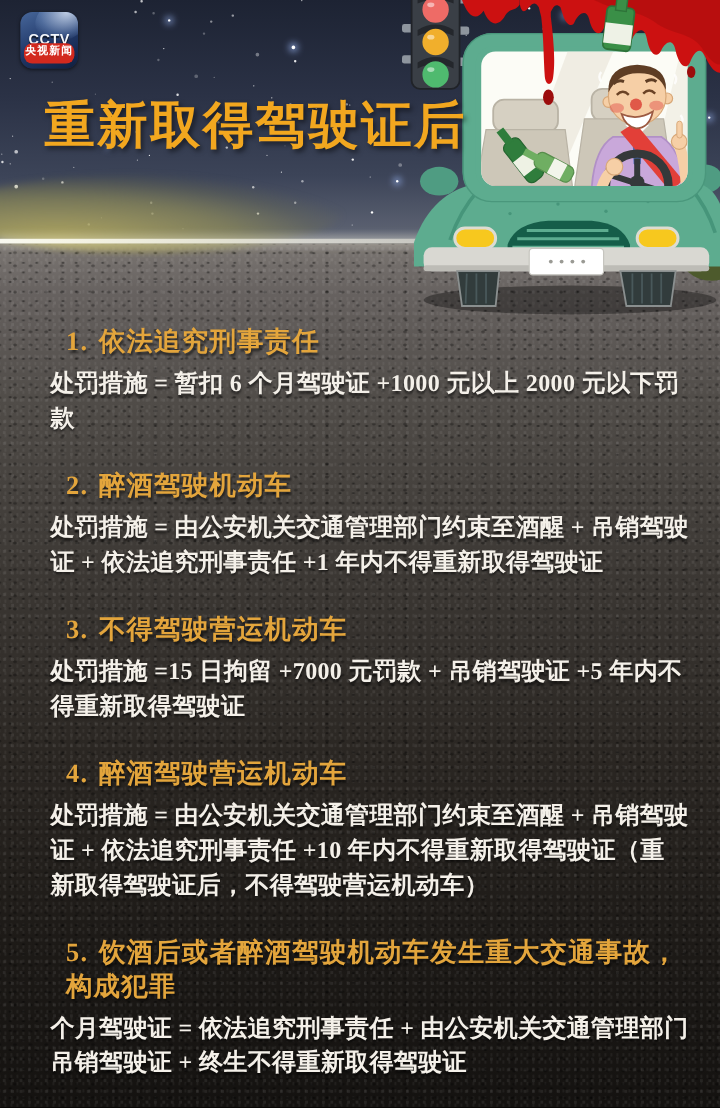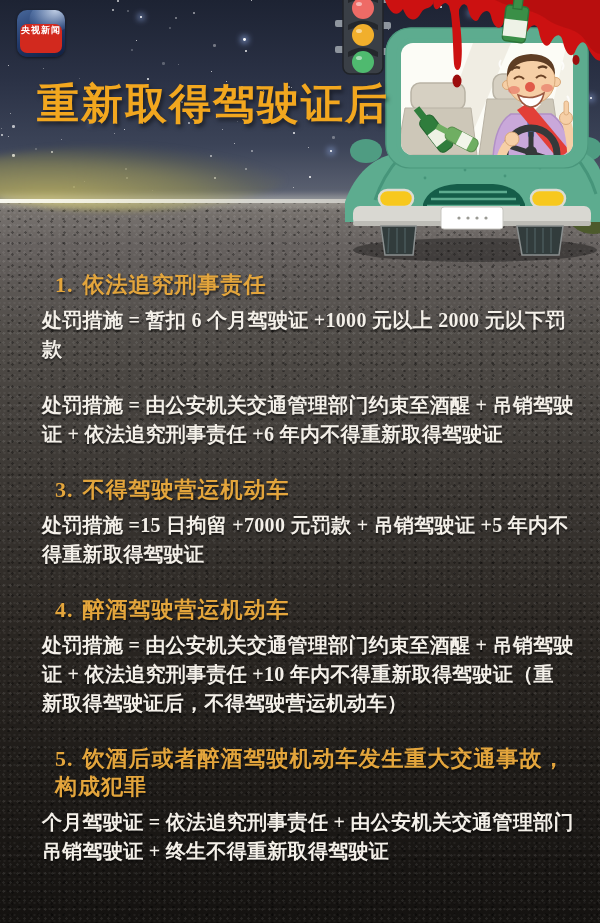--- a/index.html
+++ b/index.html
@@ -44,21 +44,21 @@
   .logo{position:absolute;left:17px;top:10px;width:48px;height:47px;z-index:6;
     border-radius:10px;overflow:hidden;
     background:linear-gradient(155deg,#47679a 0%,#22396a 50%,#101f3f 100%);
     box-shadow:0 1px 3px rgba(0,0,0,.55);}
   .logo-swoosh{position:absolute;right:-8px;top:-10px;width:44px;height:34px;border-radius:50%;
     background:radial-gradient(ellipse at 65% 35%,rgba(205,218,238,.9) 0%,rgba(130,160,205,.35) 55%,transparent 75%);
     transform:rotate(-18deg);}
   .logo-cctv{position:absolute;top:16px;left:0;width:100%;text-align:center;
     font-family:"Liberation Sans",sans-serif;font-weight:800;font-size:12px;color:#f4f6fa;
     letter-spacing:.5px;text-shadow:0 1px 1px rgba(0,0,0,.8);}
-  .logo-band{position:absolute;bottom:4px;left:3px;right:3px;height:29px;border-radius:7px;
+  .logo-band{position:absolute;bottom:4px;left:3px;right:3px;height:17px;border-radius:7px;
     background:#d2291e;color:#fff;text-align:center;
     font-family:"Liberation Sans",sans-serif;font-weight:700;font-size:9px;line-height:13px;letter-spacing:1px;}
   
   .title{
     position:absolute;left:37px;top:76px;z-index:6;margin:0;
     font-size:42px;font-weight:900;letter-spacing:2px;color:#f2a71f;
     text-shadow:2px 3px 4px rgba(0,0,0,.5);white-space:nowrap;
   }
   
   .illustration{position:absolute;left:335px;top:0;width:270px;height:265px;z-index:4;overflow:visible;}
@@ -372,21 +372,22 @@
     </g>
   </svg>
 
   <div class="content" id="sections">
     <section class="section">
       <h2 class="sec-heading"><span class="sec-num">1.</span><span>依法追究刑事责任</span></h2>
       <p class="sec-body">处罚措施 = 暂扣 6 个月驾驶证 +1000 元以上 2000 元以下罚款</p>
     </section>
 
     <section class="section">
-      <p class="sec-body">处罚措施 = 由公安机关交通管理部门约束至酒醒 + 吊销驾驶证 + 依法追究刑事责任 +6 年内不得重新取得驾驶证</p>
+      <h2 class="sec-heading"><span class="sec-num">2.</span><span>醉酒驾驶机动车</span></h2>
+      <p class="sec-body">处罚措施 = 由公安机关交通管理部门约束至酒醒 + 吊销驾驶证 + 依法追究刑事责任 +1 年内不得重新取得驾驶证</p>
     </section>
 
     <section class="section">
       <h2 class="sec-heading"><span class="sec-num">3.</span><span>不得驾驶营运机动车</span></h2>
       <p class="sec-body">处罚措施 =15 日拘留 +7000 元罚款 + 吊销驾驶证 +5 年内不得重新取得驾驶证</p>
     </section>
 
     <section class="section">
       <h2 class="sec-heading"><span class="sec-num">4.</span><span>醉酒驾驶营运机动车</span></h2>
       <p class="sec-body">处罚措施 = 由公安机关交通管理部门约束至酒醒 + 吊销驾驶证 + 依法追究刑事责任 +10 年内不得重新取得驾驶证（重新取得驾驶证后，不得驾驶营运机动车）</p>

